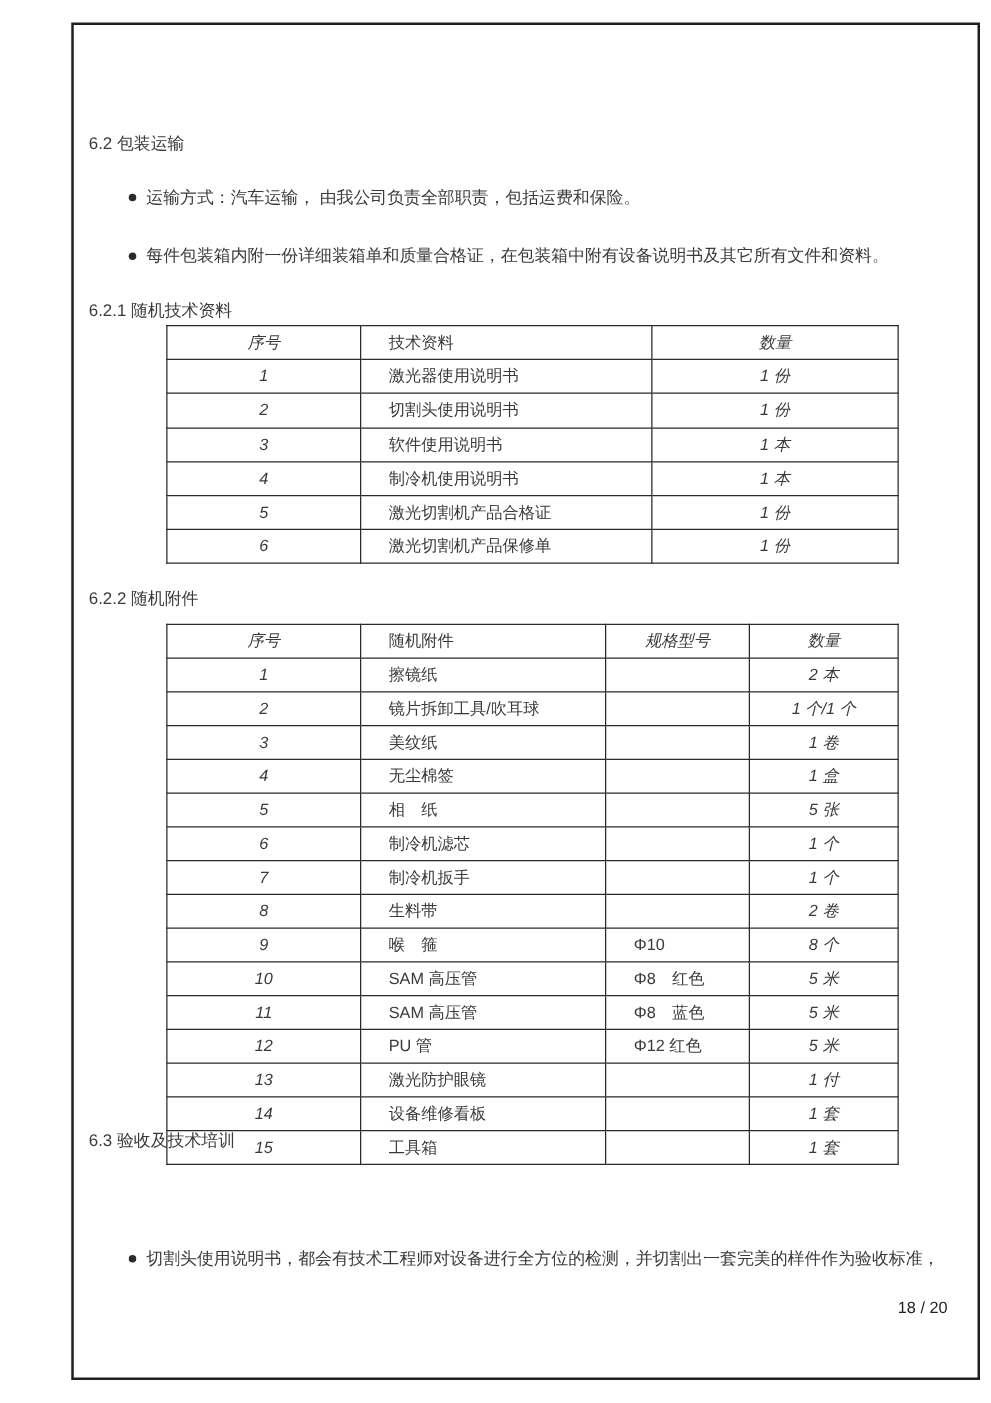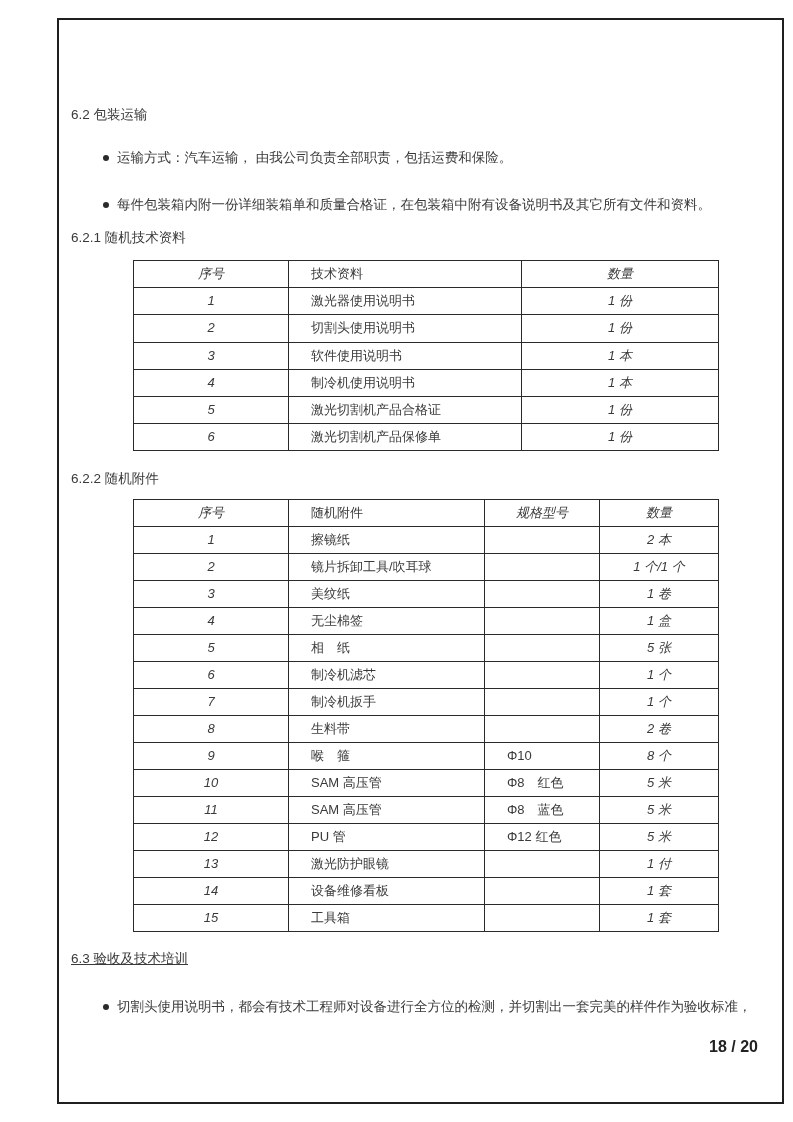--- a/index.html
+++ b/index.html
@@ -72,30 +72,30 @@
     white-space: pre;
   }
   .doc-table .al { text-align: left; padding-left: 22px; }
   .doc-table .ac { text-align: center; font-style: italic; }
   #table-technical-docs { top: 240px; }
   #table-accessories    { top: 479px; }
   #table-accessories th, #table-accessories td { height: 26px; }
   #heading-6-2   { top: 86px; }
   #bullet-transport { top: 129px; }
   #bullet-packing   { top: 176px; }
-  #heading-6-2-1 { top: 209px; }
+  #heading-6-2-1 { top: 220px; }
   #heading-6-2-2 { top: 450px; }
-  #heading-6-3   { top: 930px; text-decoration: underline; }
+  #heading-6-3   { top: 884px; }
   #bullet-acceptance { top: 978px; }
   .page-number {
     position: absolute;
     top: 1018px;
     right: 24px;
-    font-size: 16px;
-    font-weight: bold;
+    font-size: 13px;
+    font-weight: normal;
     color: #222222;
     text-align: center;
   }
 </style>
 </head>
 <body>
 
 <div class="canvas">
   <div class="page-border">
 

